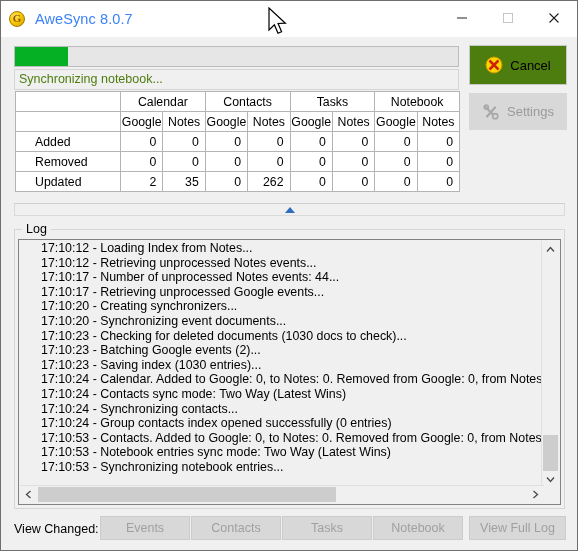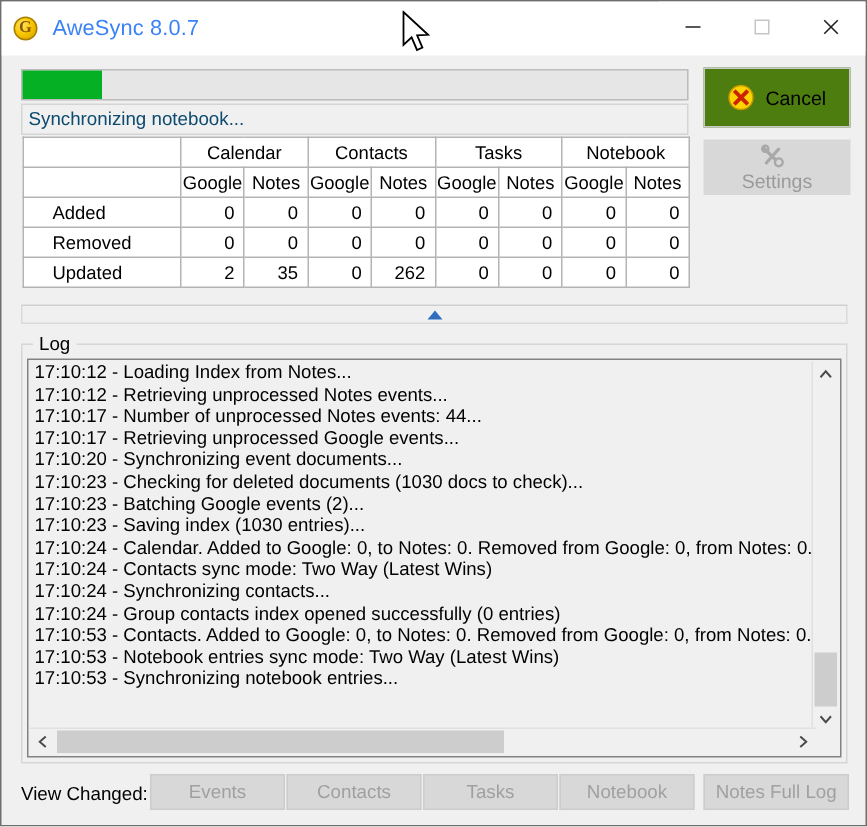--- a/index.html
+++ b/index.html
@@ -88,21 +88,21 @@
     background: #06b025;
   }
   .status-field {
     position: absolute;
     left: 13px; top: 68px;
     width: 445px; height: 21px;
     box-sizing: border-box;
     background: #f0f0f0;
     border: 1px solid #d5d5d5;
     font-size: 12.5px;
-    color: #0c4a6e;
+    color: #4d7c0f;
     line-height: 19px;
     padding-left: 4px;
     overflow: hidden;
     white-space: nowrap;
   }
 
   .side-btn {
     position: absolute;
     box-sizing: border-box;
     display: flex;
@@ -116,21 +116,20 @@
     background: #4d7c0f;
     border: 1px solid #c8c8c8;
     color: #000;
   }
   .btn-settings {
     left: 468px; top: 92px;
     width: 98px; height: 37px;
     background: #d8d8d8;
     border: none;
     color: #9a9a9a;
-    flex-direction: column;
   }
   .btn-icon { margin-right: 7px; display: block; }
 
   
   table.stats {
     position: absolute;
     left: 14px; top: 90px;
     width: 445px;
     border-collapse: collapse;
     background: #ffffff;
@@ -202,21 +201,21 @@
     box-sizing: border-box;
     background: #f0f0f0;
     border: 1px solid #828282;
     overflow: hidden;
   }
   .log-lines {
     position: absolute;
     left: 1px; top: 1px;
     width: 521px; height: 247px;
     overflow: hidden;
-    padding-left: 3px;
+    padding-left: 21px;
     box-sizing: border-box;
   }
   .log-line {
     font-size: 12.4px;
     line-height: 14.6px;
     color: #000;
     white-space: nowrap;
     overflow: hidden;
   }
 
@@ -407,20 +406,21 @@
 
   <div class="log-group"></div>
   <div class="log-legend">Log</div>
 
   <div class="log-box">
     <div class="log-lines" id="log-lines">
         <div class="log-line">17:10:12 - Loading Index from Notes...</div>
         <div class="log-line">17:10:12 - Retrieving unprocessed Notes events...</div>
         <div class="log-line">17:10:17 - Number of unprocessed Notes events: 44...</div>
         <div class="log-line">17:10:17 - Retrieving unprocessed Google events...</div>
+        <div class="log-line">17:10:20 - Creating synchronizers...</div>
         <div class="log-line">17:10:20 - Synchronizing event documents...</div>
         <div class="log-line">17:10:23 - Checking for deleted documents (1030 docs to check)...</div>
         <div class="log-line">17:10:23 - Batching Google events (2)...</div>
         <div class="log-line">17:10:23 - Saving index (1030 entries)...</div>
         <div class="log-line">17:10:24 - Calendar. Added to Google: 0, to Notes: 0. Removed from Google: 0, from Notes: 0. Synced to Goog</div>
         <div class="log-line">17:10:24 - Contacts sync mode: Two Way (Latest Wins)</div>
         <div class="log-line">17:10:24 - Synchronizing contacts...</div>
         <div class="log-line">17:10:24 - Group contacts index opened successfully (0 entries)</div>
         <div class="log-line">17:10:53 - Contacts. Added to Google: 0, to Notes: 0. Removed from Google: 0, from Notes: 0. Synced to Goog</div>
         <div class="log-line">17:10:53 - Notebook entries sync mode: Two Way (Latest Wins)</div>
@@ -456,21 +456,21 @@
     </div>
     <div class="sb-corner"></div>
   </div>
 
   <div class="bottom-label">View Changed:</div>
   <div id="footer-buttons">
       <div class="bottom-btn" style="left: 99px; width: 90px;">Events</div>
       <div class="bottom-btn" style="left: 190px; width: 90px;">Contacts</div>
       <div class="bottom-btn" style="left: 281px; width: 90px;">Tasks</div>
       <div class="bottom-btn" style="left: 372px; width: 90px;">Notebook</div>
-      <div class="bottom-btn" style="left: 468px; width: 97px;">Notes Full Log</div>
+      <div class="bottom-btn" style="left: 468px; width: 97px;">View Full Log</div>
     </div>
 
   <div class="cursor">
     <svg width="22" height="32" viewBox="0 0 22 32">
       <path d="M2,1 L2,23 L7.4,17.9 L11,26.3 L14.6,24.7 L11.1,16.5 L18.4,16.2 Z" fill="#ffffff" stroke="#000000" stroke-width="1.2" stroke-linejoin="miter"></path>
     </svg>
   </div>
 
 </div>
 

